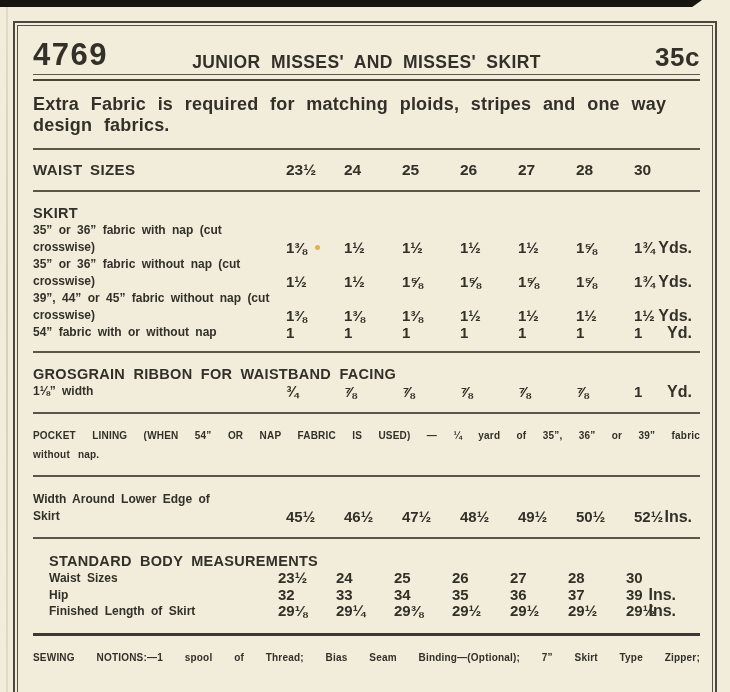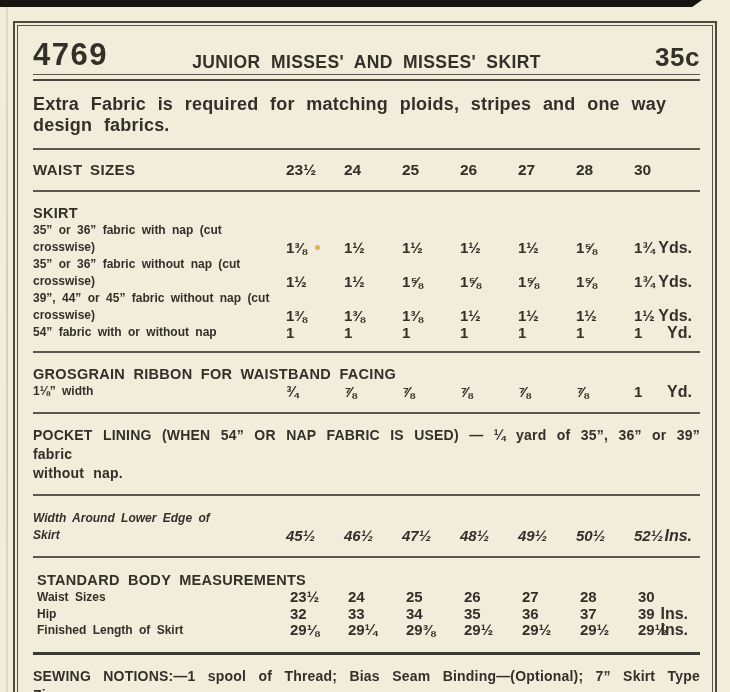--- a/index.html
+++ b/index.html
@@ -39,25 +39,25 @@
   .unit{position:absolute;right:8px;bottom:0;font-size:16px;}
 
   .sizes-row .lbl{font-size:15px;letter-spacing:.4px;}
   .sizes-row .cell{font-size:15.5px;}
   .sizes-row{margin:11px 0 12px;}
 
   .sec-heading{font-size:14.5px;letter-spacing:.3px;word-spacing:4px;line-height:17px;}
 
   .skirt-block{margin:13px 0 10px;}
   .gros-block{margin:13px 0 12px;}
-  .lower-block{margin:14px 0 12px;font-style:italic;}
-  .body-block{margin:14px 4px 13px;}
+  .lower-block{margin:14px 0 12px;}
+  .body-block{margin:14px 16px 13px;}
   .body-block .trow{line-height:16.5px;}
 
-  .para{font-size:14px;word-spacing:5px;letter-spacing:.2px;line-height:19px;margin:12px 0 11px;}
+  .para{font-size:10px;word-spacing:5px;letter-spacing:.2px;line-height:19px;margin:12px 0 11px;}
   .para .just{text-align:justify;text-align-last:justify;}
 
   .speck{position:absolute;left:297px;top:219px;width:5px;height:5px;border-radius:50%;
     background:#dca43c;opacity:.85;}
 </style>
 </head>
 <body>
 
 <div class="topbar"></div>
 <div class="edge-shadow"></div>

